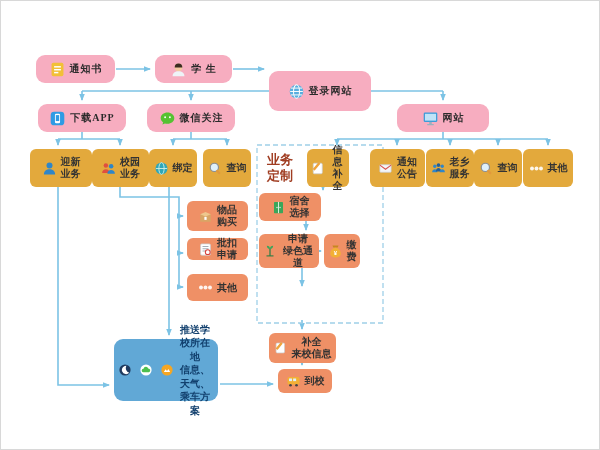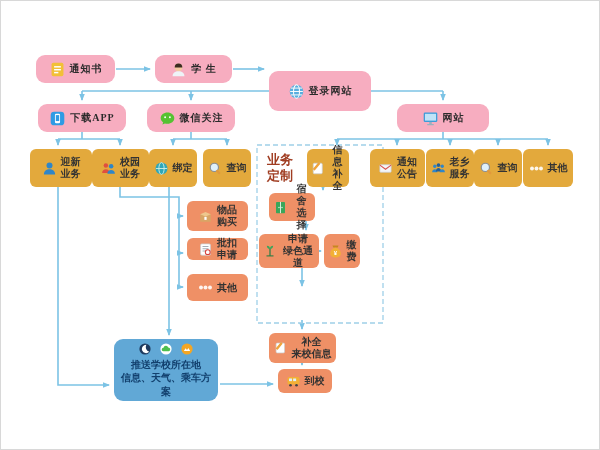--- a/index.html
+++ b/index.html
@@ -9,21 +9,21 @@
     font-family:"Liberation Sans","DejaVu Sans",sans-serif;
   }
   .wires{position:absolute;left:0;top:0;}
   .node{
     position:absolute;display:flex;align-items:center;justify-content:center;
     gap:4px;border-radius:7px;box-sizing:border-box;padding:2px 4px;
   }
   .pink{background:var(--pink,#f7adc0);border-radius:9px;}
   .yellow{background:var(--yellow,#e3a93c);border-radius:6px;}
   .orange{background:var(--orange,#ef9066);border-radius:6px;}
-  .blueBox{background:var(--blue,#61a8d6);border-radius:9px;flex-direction:column;gap:2px;padding:19px 4px;}
+  .blueBox{background:var(--blue,#61a8d6);border-radius:9px;flex-direction:row;gap:2px;padding:19px 4px;}
   .plain{background:transparent;}
   .label{
     font-weight:700;color:#333;white-space:pre-line;text-align:center;
     line-height:1.18;font-size:10px;
   }
   .pink .label{font-size:10px;color:#2b2b2b;letter-spacing:1px;font-family:Liberation Serif, serif;}
   .plain .label{color:var(--custom_label,#a03d22);font-size:13px;line-height:1.25;}
   .blueBox .label{color:#12406e;font-size:10px;line-height:1.35;letter-spacing:0;}
   .ic{display:flex;align-items:center;justify-content:center;flex:0 0 auto;}
   .icons-row{display:flex;gap:7px;align-items:center;justify-content:center;}
@@ -283,21 +283,21 @@
     <span class="ic">
         <svg width="15" height="15" viewBox="0 0 20 20">
           <circle cx="4" cy="10" r="2.6" fill="#fff" opacity="0.9"></circle>
           <circle cx="10" cy="10" r="2.6" fill="#fff" opacity="0.9"></circle>
           <circle cx="16" cy="10" r="2.6" fill="#fff" opacity="0.9"></circle>
         </svg>
       </span>
     <span class="label">其他</span>
   </div>
 
-  <div class="node orange" style="left:268px;top:192px;width:46px;height:28px">
+  <div class="node orange" style="left:258px;top:192px;width:62px;height:28px">
     <span class="ic">
         <svg width="15" height="15" viewBox="0 0 20 20">
           <rect x="4" y="2.5" width="12" height="15" rx="1" fill="#3aa65a"></rect>
           <line x1="10" y1="2.5" x2="10" y2="17.5" stroke="#e8f5ec" stroke-width="1.2"></line>
           <circle cx="8" cy="10" r="0.9" fill="#e8f5ec"></circle>
           <circle cx="12" cy="10" r="0.9" fill="#e8f5ec"></circle>
         </svg>
       </span>
     <span class="label">宿舍
 选择</span>

